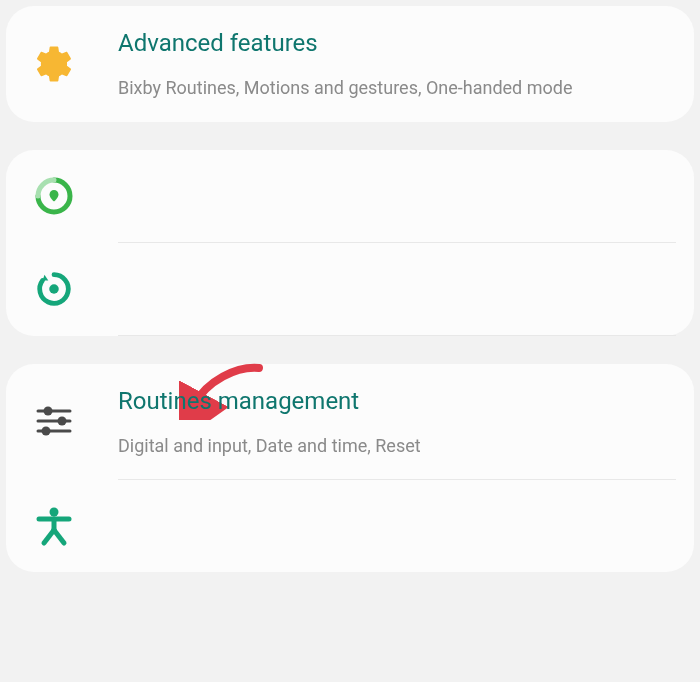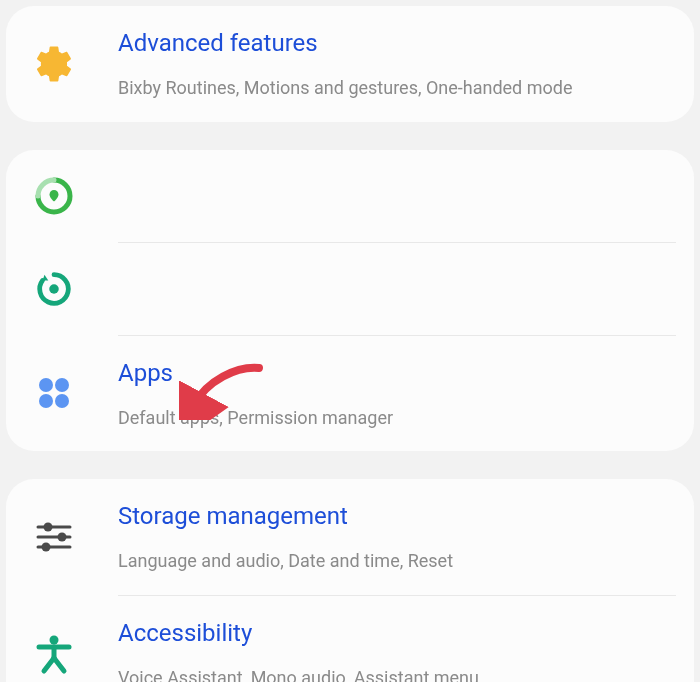--- a/index.html
+++ b/index.html
@@ -31,21 +31,21 @@
       justify-content: center;
       flex-shrink: 0;
       margin-right: 40px;
     }
     .text-wrap {
       flex: 1;
       min-width: 0;
     }
     .title {
       font-size: 24px;
-      color: #1d4ed8;
+      color: #0f766e;
       font-weight: 400;
       line-height: 1.3;
     }
     .subtitle {
       font-size: 18px;
       color: #8a8a8a;
       font-weight: 400;
       line-height: 1.3;
       margin-top: 17px;
     }
@@ -98,34 +98,20 @@
     <div class="icon-wrap">
       <svg width="40" height="40" viewBox="0 0 42 42">
         <path d="M21 6 A15 15 0 1 1 9 12" fill="none" stroke="#15a67a" stroke-width="5" stroke-linecap="round"></path>
         <path d="M11 6 L9 12 L15 12 Z" fill="#15a67a"></path>
         <circle cx="21" cy="21" r="5" fill="#15a67a"></circle>
       </svg>
     </div>
   </div>
   <div class="divider"></div>
 
-  <div class="item">
-    <div class="icon-wrap">
-      <svg width="40" height="40" viewBox="0 0 40 40">
-        <circle cx="12" cy="12" r="7" fill="#5c95f2"></circle>
-        <circle cx="28" cy="12" r="7" fill="#5c95f2"></circle>
-        <circle cx="12" cy="28" r="7" fill="#5c95f2"></circle>
-        <circle cx="28" cy="28" r="7" fill="#5c95f2"></circle>
-      </svg>
-    </div>
-    <div class="text-wrap">
-      <div class="title">Apps</div>
-      <div class="subtitle">Default apps, Permission manager</div>
-    </div>
-  </div>
 
   <svg class="arrow" width="90" height="58" style="left:173px; top:212px;">
     <defs>
       <marker id="arrh" markerWidth="8" markerHeight="8" refX="2" refY="4" orient="auto">
         <path d="M0,0 L8,4 L0,8 Z" fill="#e03c49"></path>
       </marker>
     </defs>
     <path d="M80,6 C58,4 28,18 14,44" fill="none" stroke="#e03c49" stroke-width="8" stroke-linecap="round" marker-end="url(#arrh)"></path>
   </svg>
 </div>
@@ -138,34 +124,30 @@
       <svg width="40" height="40" viewBox="0 0 40 40">
         <line x1="4" y1="10" x2="36" y2="10" stroke="#4a4a4a" stroke-width="3" stroke-linecap="round"></line>
         <circle cx="14" cy="10" r="4.5" fill="#4a4a4a"></circle>
         <line x1="4" y1="20" x2="36" y2="20" stroke="#4a4a4a" stroke-width="3" stroke-linecap="round"></line>
         <circle cx="28" cy="20" r="4.5" fill="#4a4a4a"></circle>
         <line x1="4" y1="30" x2="36" y2="30" stroke="#4a4a4a" stroke-width="3" stroke-linecap="round"></line>
         <circle cx="12" cy="30" r="4.5" fill="#4a4a4a"></circle>
       </svg>
     </div>
     <div class="text-wrap">
-      <div class="title">Storage management</div>
-      <div class="subtitle">Language and audio, Date and time, Reset</div>
+      <div class="title">Routines management</div>
+      <div class="subtitle">Digital and input, Date and time, Reset</div>
     </div>
   </div>
   <div class="divider"></div>
 
   <div class="item">
     <div class="icon-wrap">
       <svg width="42" height="42" viewBox="0 0 42 42">
         <circle cx="21" cy="7" r="4.5" fill="#15a67a"></circle>
         <path d="M6 14 L36 14" stroke="#15a67a" stroke-width="5" stroke-linecap="round"></path>
         <path d="M21 14 L21 25" stroke="#15a67a" stroke-width="5" stroke-linecap="round"></path>
         <path d="M21 25 L11 38" stroke="#15a67a" stroke-width="5" stroke-linecap="round"></path>
         <path d="M21 25 L31 38" stroke="#15a67a" stroke-width="5" stroke-linecap="round"></path>
       </svg>
     </div>
-    <div class="text-wrap">
-      <div class="title">Accessibility</div>
-      <div class="subtitle">Voice Assistant, Mono audio, Assistant menu</div>
-    </div>
   </div>
 </div>
 
 </body></html>

